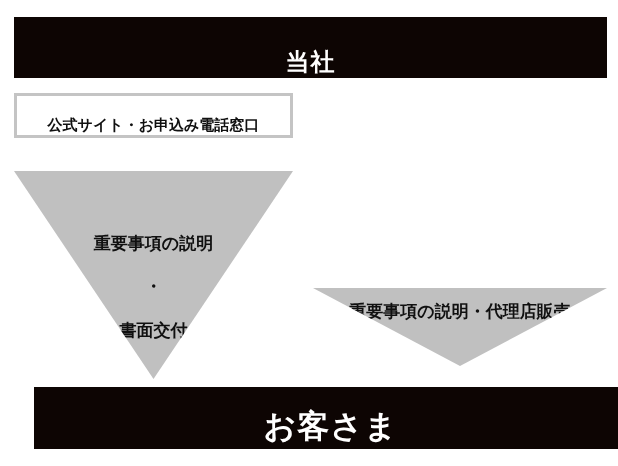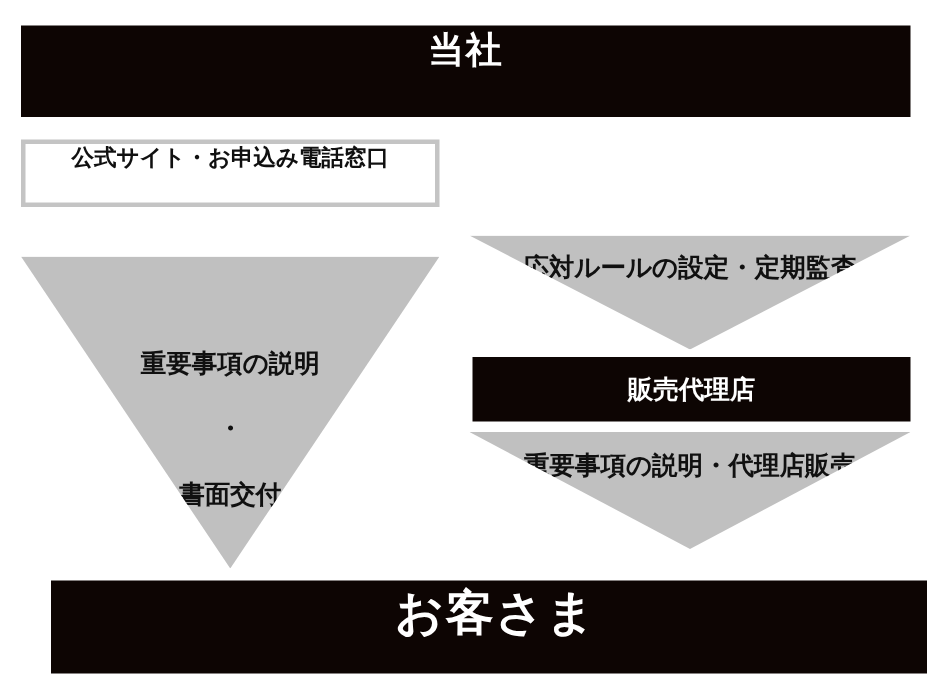--- a/index.html
+++ b/index.html
@@ -18,21 +18,21 @@
     background: #ffffff;
     overflow: hidden;
   }
 
   
   .black-bar {
     position: absolute;
     background: #0d0503;
     color: #ffffff;
     display: flex;
-    align-items: flex-start;
+    align-items: flex-end;
     justify-content: center;
     font-weight: bold;
     letter-spacing: 1px;
   }
   #top-bar {
     left: 14px;
     top: 17px;
     width: 593px;
     height: 61px;
     font-size: 24px;
@@ -46,21 +46,21 @@
     margin-left: 20px;
   }
 
   
   .channel-box {
     position: absolute;
     background: #ffffff;
     border: 3px solid #c4c4c4;
     box-sizing: border-box;
     display: flex;
-    align-items: flex-start;
+    align-items: flex-end;
     justify-content: center;
     color: #101010;
     font-weight: bold;
     font-size: 15px;
     top: 93px;
     height: 45px;
   }
   #channel-direct {
     left: 14px;
     width: 279px;
@@ -157,27 +157,21 @@
 
 
   <div class="gray-arrow" id="arrow-direct">
     <div class="arrow-text">
       <div>重要事項の説明</div>
       <div>・</div>
       <div>書面交付</div>
     </div>
   </div>
 
-  <div class="gray-arrow" id="arrow-rules">
-    <div class="arrow-text">応対ルールの設定・定期監査</div>
-  </div>
 
-  <div id="agency-box">
-    <span>販売代理店</span>
-  </div>
 
   <div class="gray-arrow" id="arrow-explain">
     <div class="arrow-text">重要事項の説明・代理店販売</div>
   </div>
 
   <div class="black-bar" id="bottom-bar">
     <span>お客さま</span>
   </div>
 
 </div>

